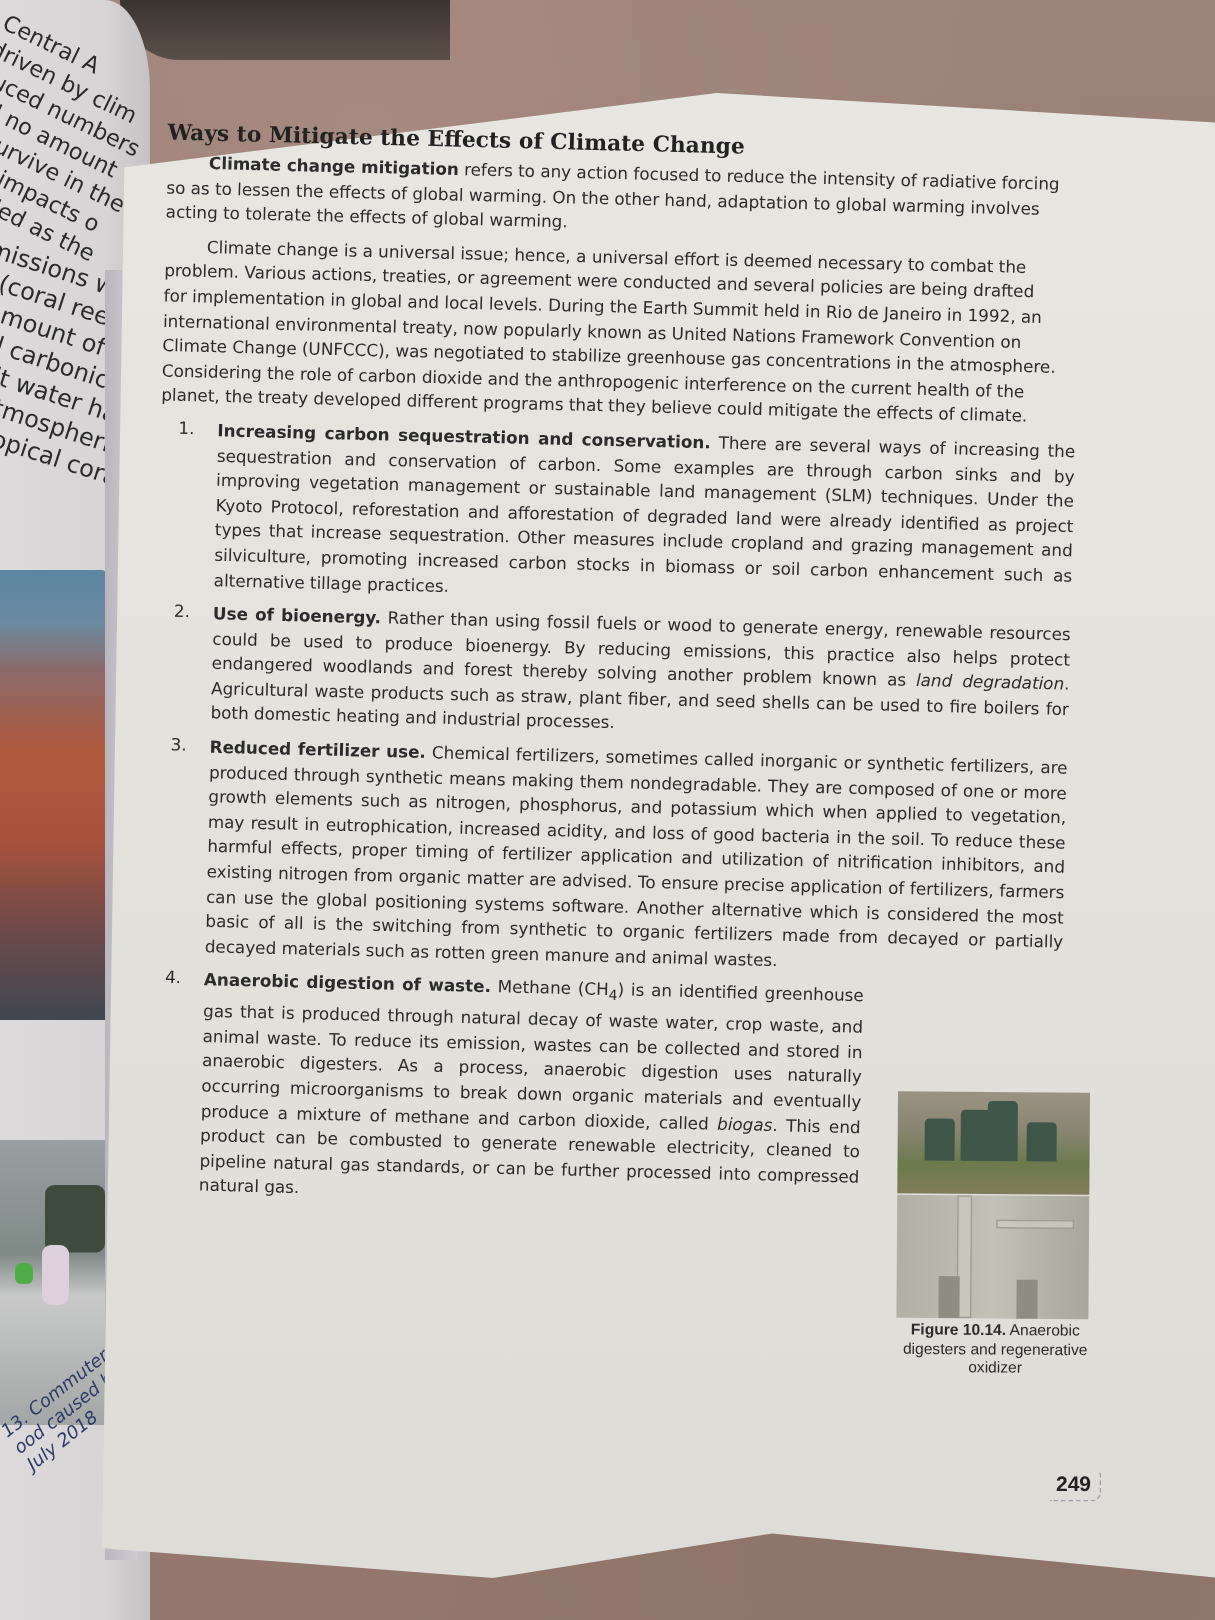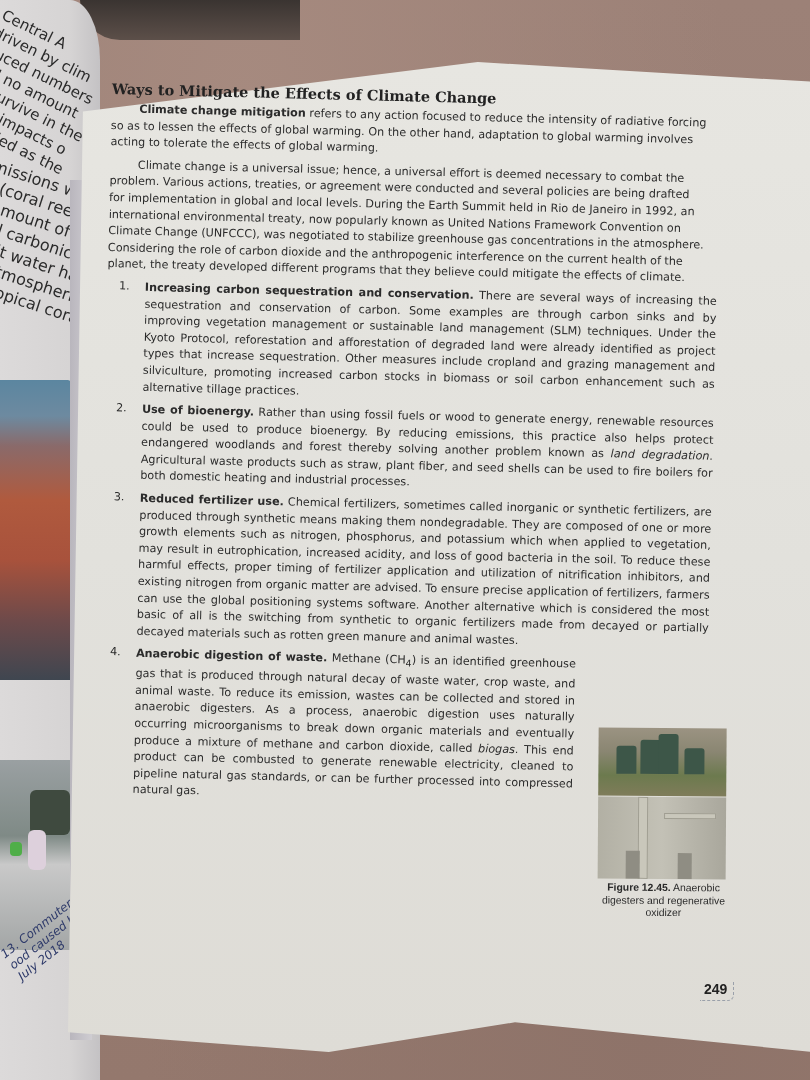--- a/index.html
+++ b/index.html
@@ -169,17 +169,17 @@
     <div class="tank" style="left:60px;width:20px;height:40px;"></div>
     <div class="tank" style="left:86px;width:20px;height:26px;"></div>
   </div>
   <div class="fig-img2">
     <div class="stack" style="left:40px;width:8px;height:80px;"></div>
     <div class="stack" style="left:66px;top:16px;width:50px;height:4px;"></div>
     <div class="door" style="left:28px;width:14px;height:28px;"></div>
     <div class="door" style="left:80px;width:14px;height:26px;"></div>
   </div>
   <div class="fig-caption">
-    <b>Figure 12.45.</b><span> Anaerobic digesters and regenerative oxidizer</span>
+    <b>Figure 10.14.</b><span> Anaerobic digesters and regenerative oxidizer</span>
   </div>
 </div>
 
 <div class="page-num">249</div>
 
 </body></html>

